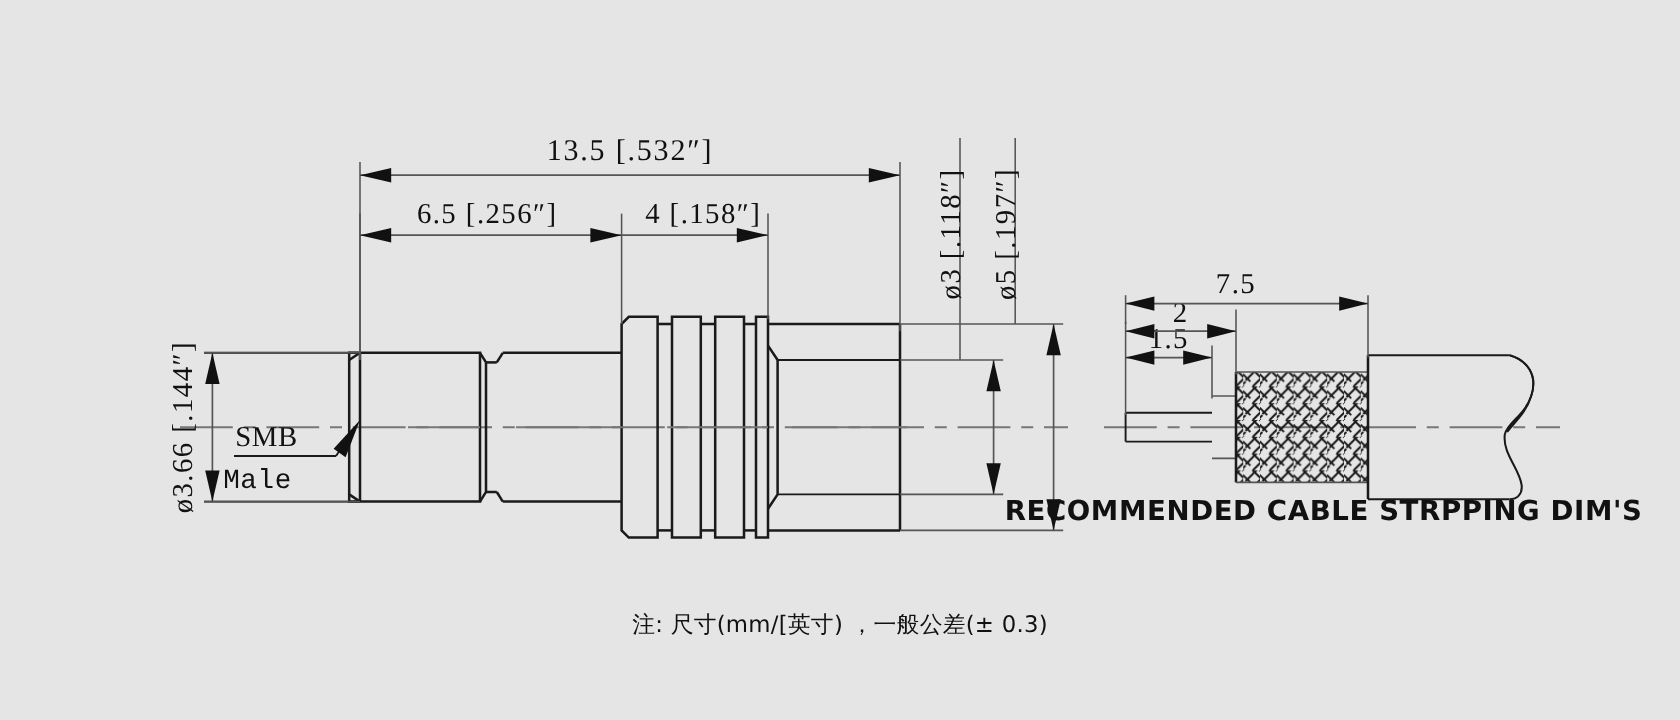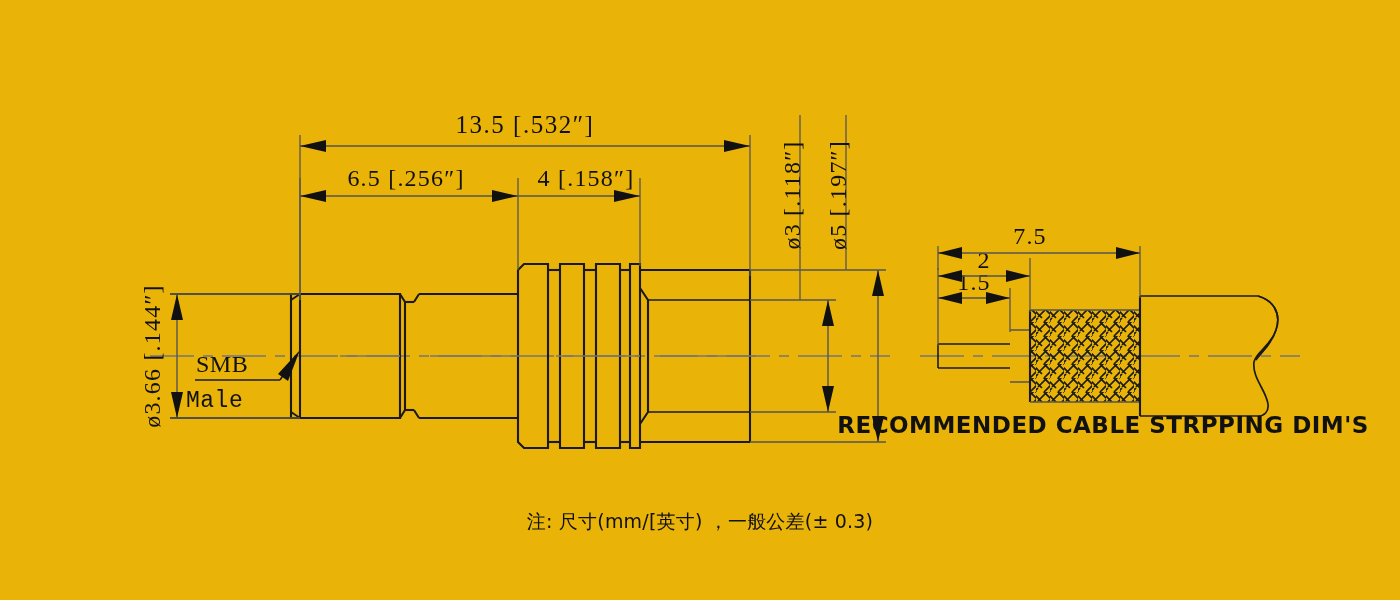--- a/index.html
+++ b/index.html
@@ -10,21 +10,21 @@
   body {
     font-family: "Liberation Serif", serif;
     width: 1400px;
     height: 600px;
     overflow: hidden;
   }
   #page {
     position: relative;
     width: 1400px;
     height: 600px;
-    background: #eab308;
+    background: #e5e5e5;
   }
   svg#drawing {
     position: absolute;
     left: 0;
     top: 0;
     width: 1400px;
     height: 600px;
   }
   .note-block {
     position: absolute;

